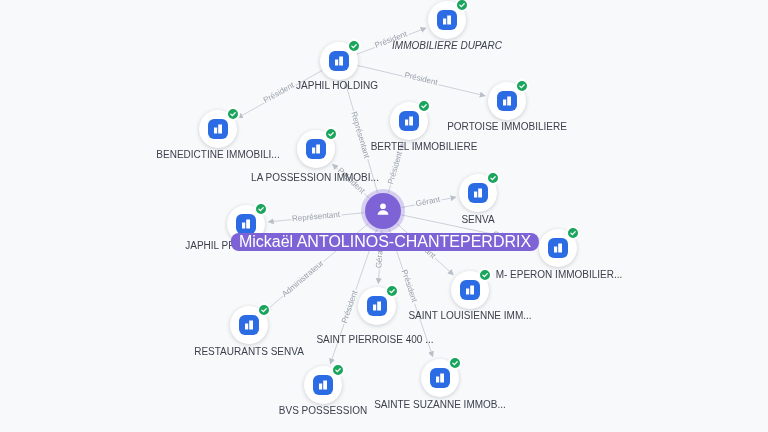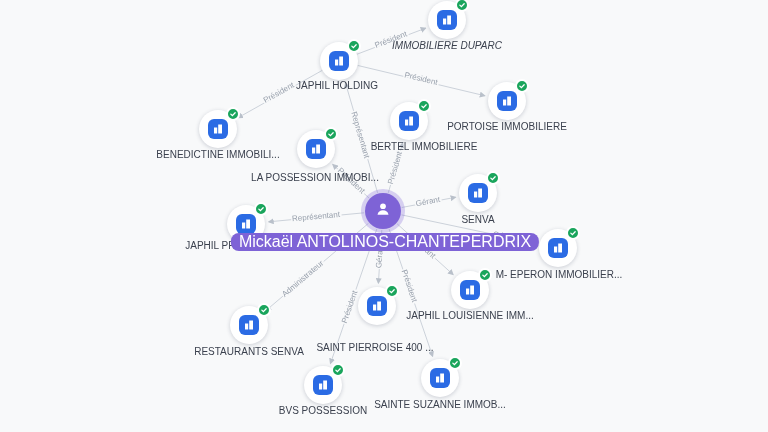--- a/index.html
+++ b/index.html
@@ -229,35 +229,35 @@
         <svg width="12" height="12" viewBox="0 0 12 12">
           <path fill="#fff" d="M2 10.5V4.5h3.2v6H2zm4.2 0V1.5H10v9H6.2z"></path>
         </svg>
       </span>
     <span class="check">
         <svg width="8" height="8" viewBox="0 0 10 10">
           <path d="M2.3 5.2l1.9 1.9 3.5-3.7" stroke="#fff" stroke-width="1.6" fill="none" stroke-linecap="round"></path>
         </svg>
       </span>
   </div>
-  <div class="nlabel" style="left:470px;top:310px;">JAPHIL LOUISIENNE IMM...</div>
+  <div class="nlabel" style="left:470px;top:310px;">SAINT LOUISIENNE IMM...</div>
 
   <div class="node" style="left:358px;top:287px;">
     <span class="biz">
         <svg width="12" height="12" viewBox="0 0 12 12">
           <path fill="#fff" d="M2 10.5V4.5h3.2v6H2zm4.2 0V1.5H10v9H6.2z"></path>
         </svg>
       </span>
     <span class="check">
         <svg width="8" height="8" viewBox="0 0 10 10">
           <path d="M2.3 5.2l1.9 1.9 3.5-3.7" stroke="#fff" stroke-width="1.6" fill="none" stroke-linecap="round"></path>
         </svg>
       </span>
   </div>
-  <div class="nlabel" style="left:375px;top:342px;">SAINT PIERROISE 400 ...</div>
+  <div class="nlabel" style="left:375px;top:334px;">SAINT PIERROISE 400 ...</div>
 
   <div class="node" style="left:230px;top:306px;">
     <span class="biz">
         <svg width="12" height="12" viewBox="0 0 12 12">
           <path fill="#fff" d="M2 10.5V4.5h3.2v6H2zm4.2 0V1.5H10v9H6.2z"></path>
         </svg>
       </span>
     <span class="check">
         <svg width="8" height="8" viewBox="0 0 10 10">
           <path d="M2.3 5.2l1.9 1.9 3.5-3.7" stroke="#fff" stroke-width="1.6" fill="none" stroke-linecap="round"></path>

